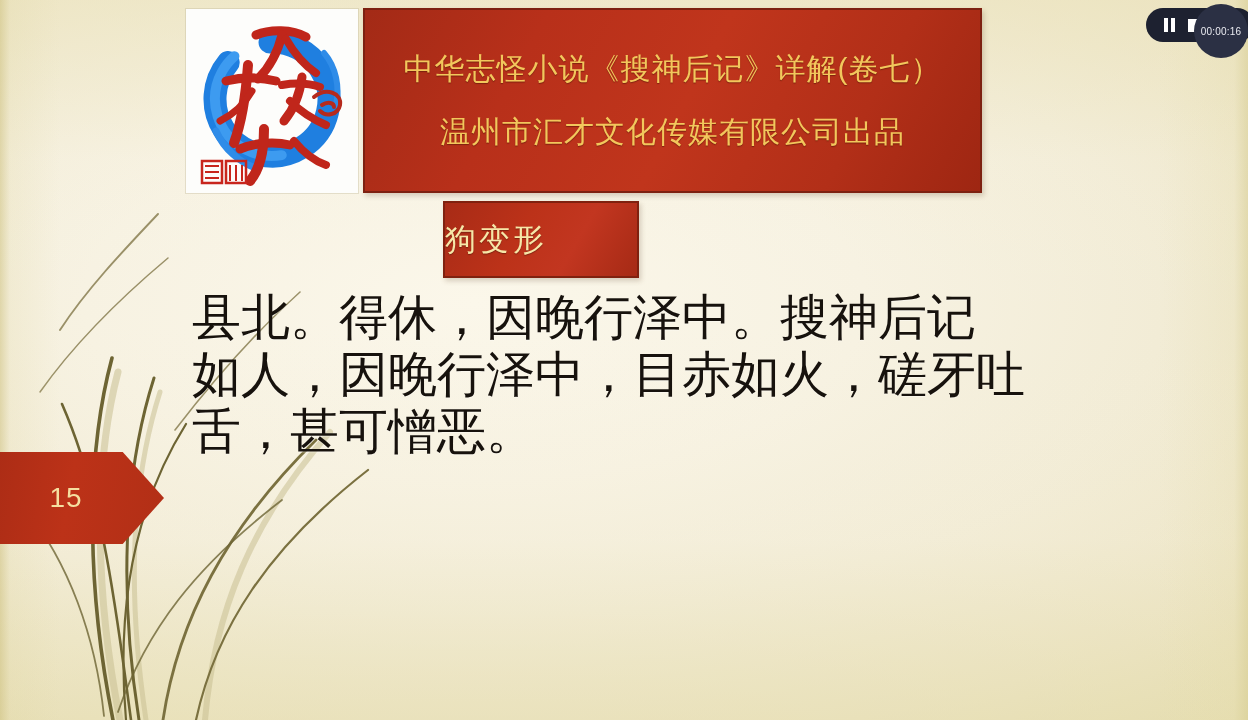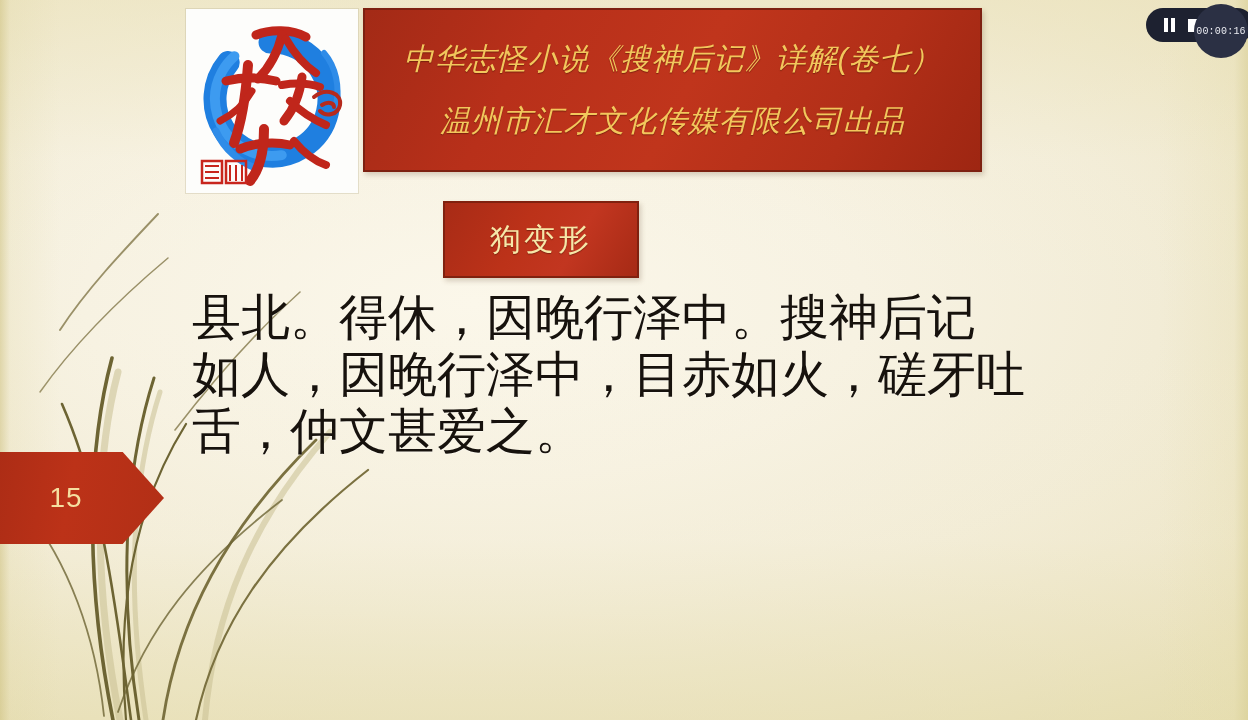--- a/index.html
+++ b/index.html
@@ -76,31 +76,30 @@
     overflow: hidden;
   }
   #logo-card svg { display: block; }
 
   
   #title-banner {
     position: absolute;
     left: 363px;
     top: 8px;
     width: 619px;
-    height: 164px;
+    height: 185px;
     background: linear-gradient(118deg, #a32a16 0%, #b8301a 26%, #c0351c 52%, #b22f18 78%, #9e2612 100%);
     border: 2px solid #7d2111;
     box-sizing: border-box;
     box-shadow: 2px 3px 5px rgba(90,60,30,0.22);
     display: flex;
     flex-direction: column;
     align-items: center;
     justify-content: center;
     gap: 24px;
-    font-style: italic;
   }
   .banner-line {
     color: #f2c75c;
     font-size: 30px;
     letter-spacing: 1px;
     line-height: 1.28;
     white-space: nowrap;
     text-shadow: 0 1px 1px rgba(80,20,6,0.55);
   }
 
@@ -110,21 +109,20 @@
     left: 443px;
     top: 201px;
     width: 196px;
     height: 77px;
     background: linear-gradient(120deg, #a82b16 0%, #bc3219 40%, #c23620 66%, #a62a15 100%);
     border: 2px solid #80210f;
     box-sizing: border-box;
     box-shadow: 2px 3px 5px rgba(90,60,30,0.22);
     display: flex;
     align-items: center;
-    justify-content: center;
   }
   #subtitle-chip .chip-text {
     color: #f6e7a8;
     font-size: 31px;
     letter-spacing: 3px;
     text-shadow: 0 1px 1px rgba(70,18,5,0.5);
   }
 
   
   #body-text {
@@ -195,21 +193,20 @@
     border-radius: 50%;
     background: #2b3044;
     color: #e9eaf0;
     font-size: 10px;
     display: flex;
     align-items: center;
     justify-content: center;
     margin-left: 2px;
     margin-top: 12px;
     letter-spacing: 0.2px;
-    font-family: Liberation Mono, monospace;
   }
   .rec-ico { position: relative; z-index: 2; display: block; }
   .ico-pause {
     width: 11px; height: 14px;
     background:
       linear-gradient(to right, #fff 0 4px, transparent 4px 7px, #fff 7px 11px);
   }
   .ico-stop { width: 13px; height: 13px; background: #fff; }
   .ico-pencil { width: 16px; height: 16px; }
 </style>
@@ -294,21 +291,21 @@
     <div class="banner-line">温州市汇才文化传媒有限公司出品</div>
   </div>
 
   <div id="subtitle-chip">
     <span class="chip-text">狗变形</span>
   </div>
 
   <div id="body-text">
     <div class="ln">县北。得休，因晚行泽中。搜神后记</div>
     <div class="ln">如人，因晚行泽中，目赤如火，磋牙吐</div>
-    <div class="ln">舌，仲文甚爱之。</div>
+    <div class="ln">舌，甚可憎恶。</div>
   </div>
 
   <div id="page-arrow">
     <span class="pnum">15</span>
   </div>
 
   <div id="recorder">
     <div id="rec-bar">
       <span class="rec-ico ico-pause"></span>
       <span class="rec-ico ico-stop"></span>

